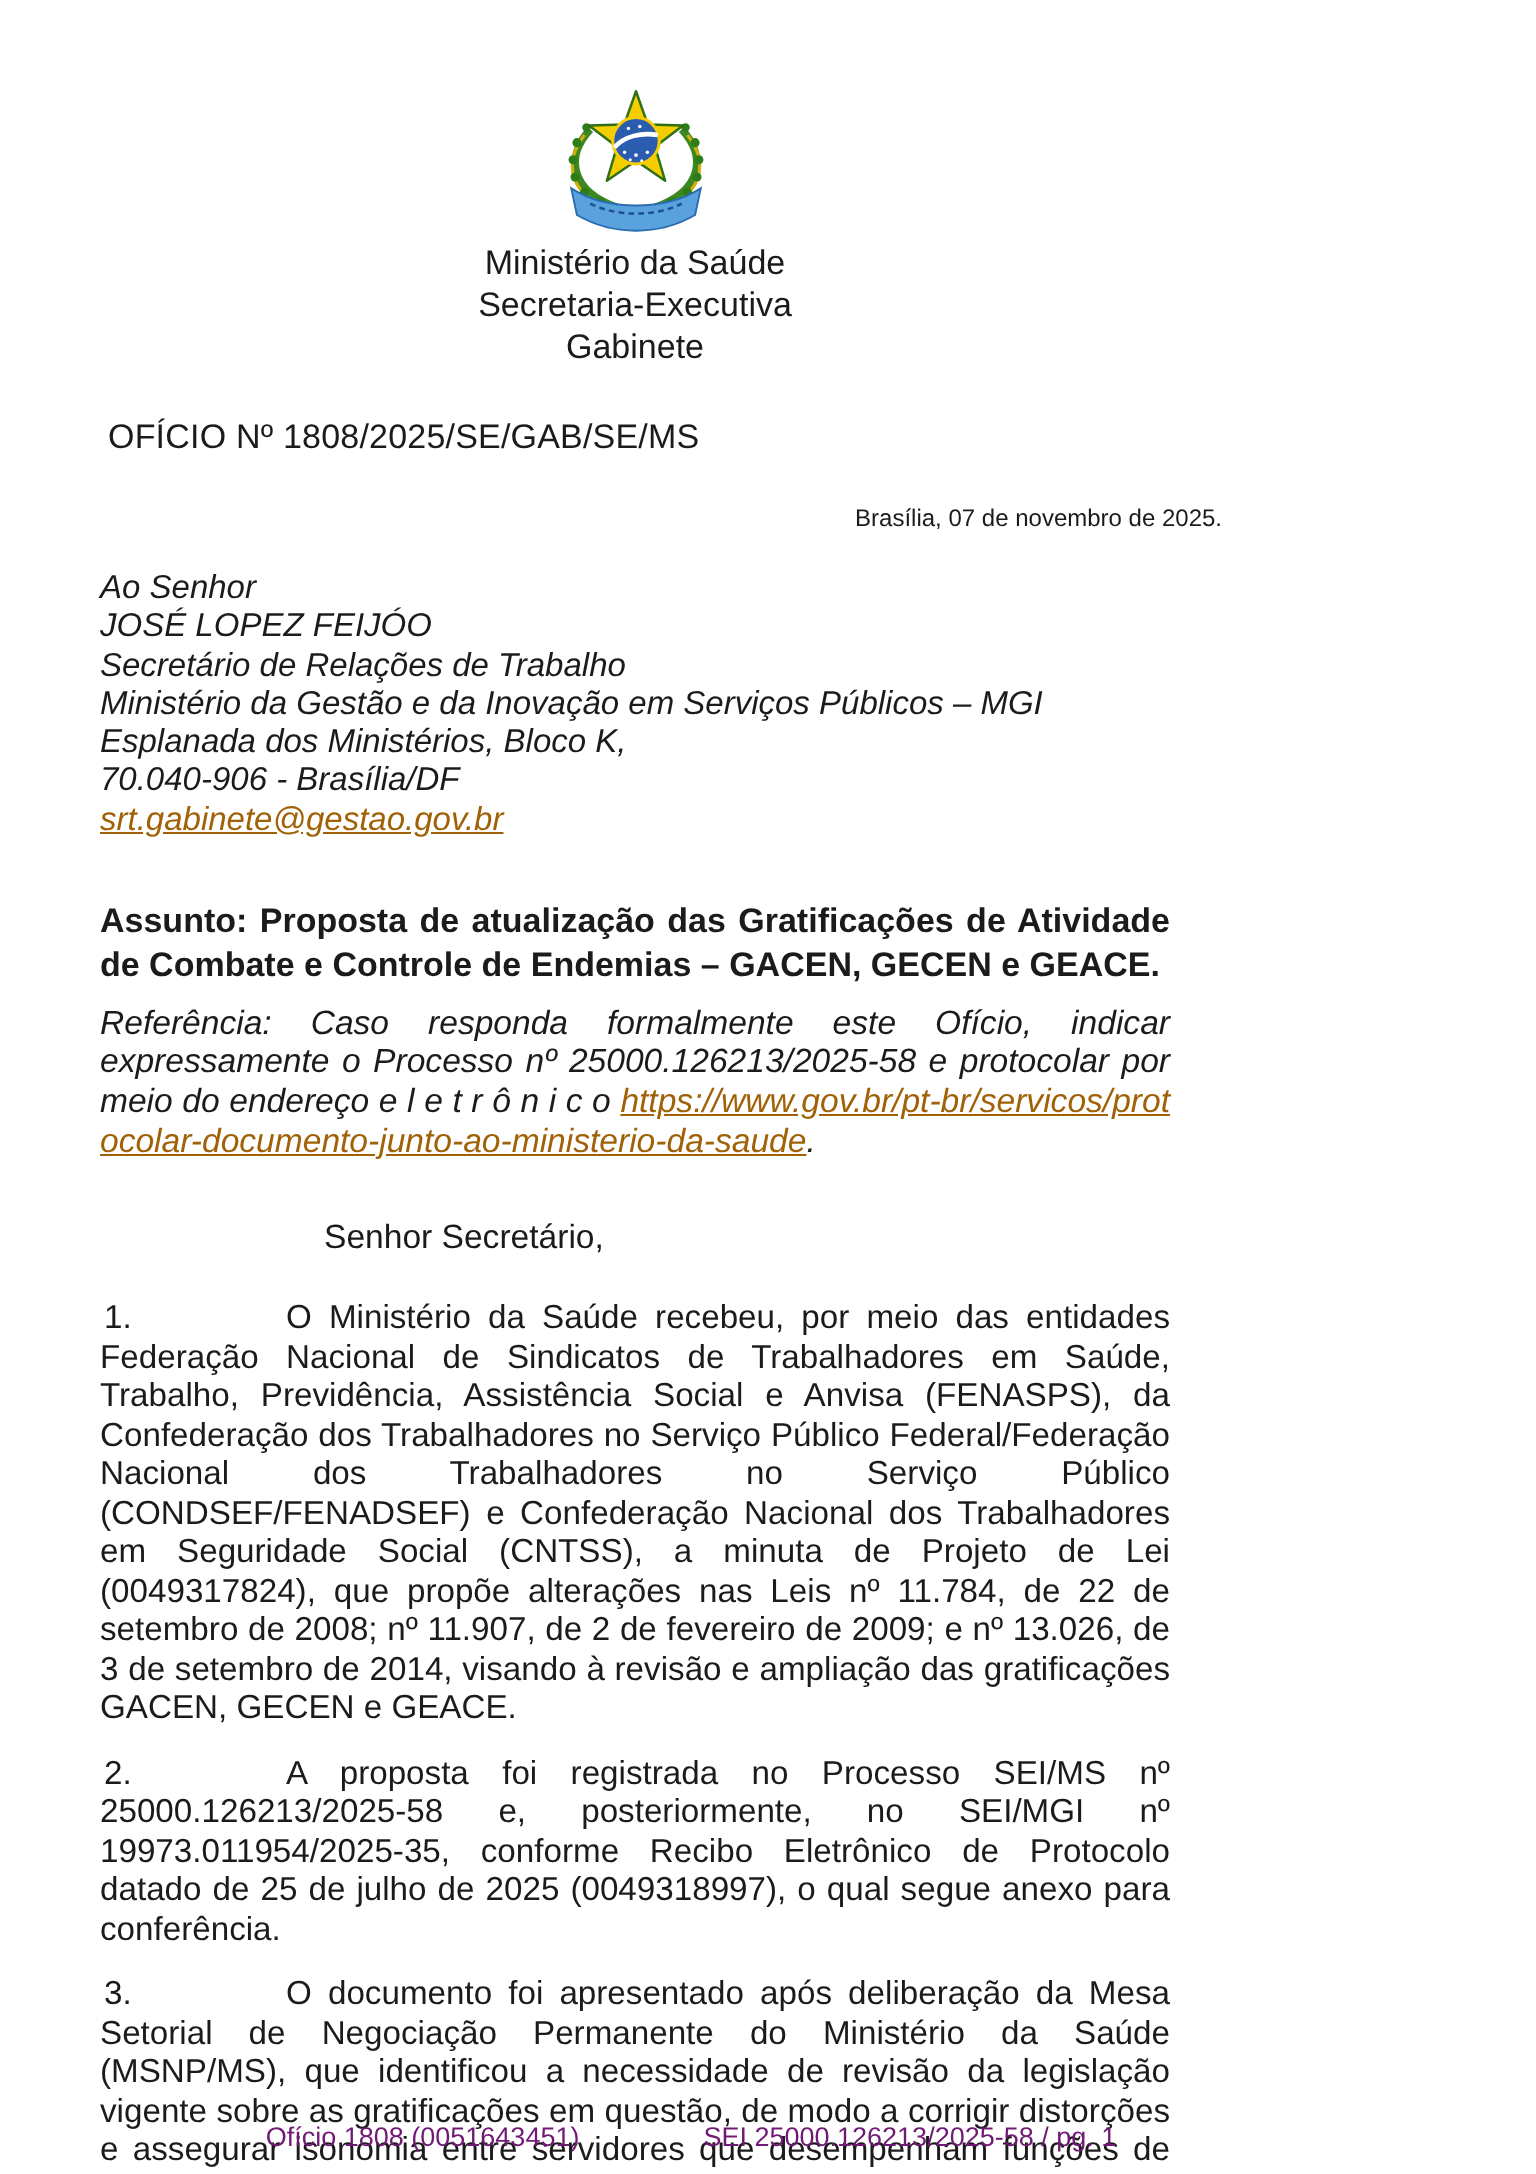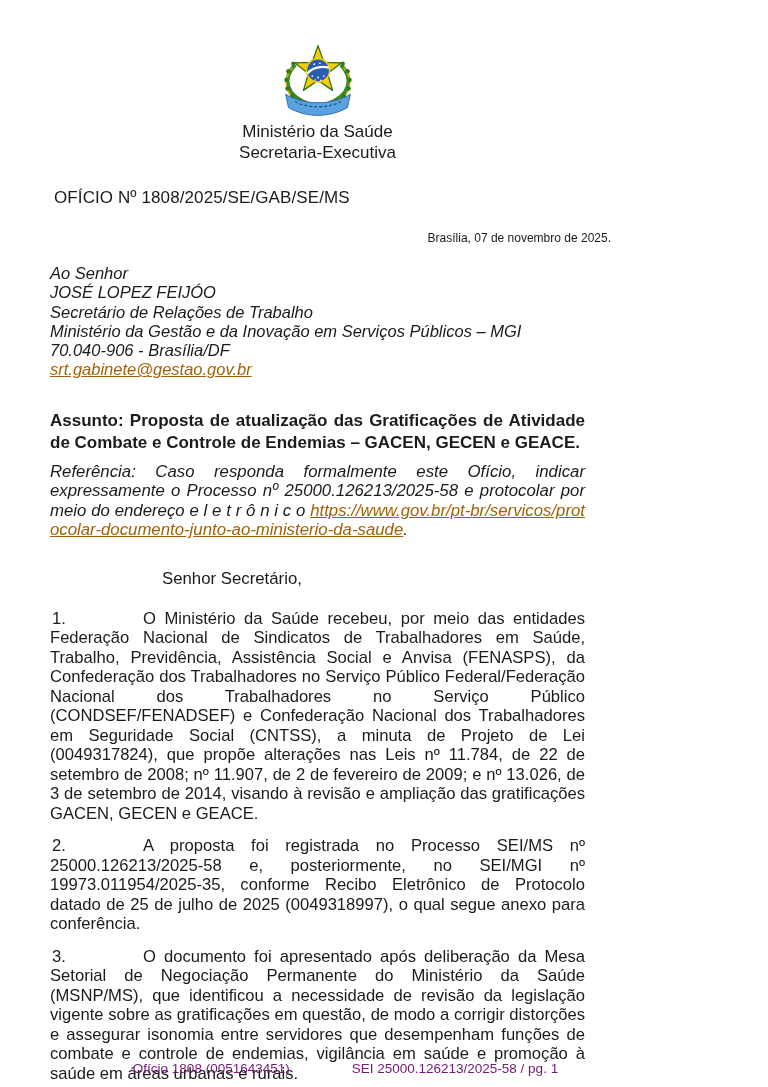--- a/index.html
+++ b/index.html
@@ -74,32 +74,34 @@
           <circle cx="44" cy="40" r="0.9"></circle>
             <circle cx="50" cy="41.5" r="1"></circle>
             <circle cx="56" cy="40" r="0.9"></circle>
           <circle cx="47" cy="44" r="0.8"></circle>
             <circle cx="53" cy="44.5" r="0.8"></circle>
         </g>
       </svg>
       <div class="org-block">
         <div>Ministério da Saúde</div>
         <div>Secretaria-Executiva</div>
+        <div>Gabinete</div>
       </div>
     </div>
 
     <div class="oficio">OFÍCIO Nº 1808/2025/SE/GAB/SE/MS</div>
 
     <div class="dateline">Brasília, 07 de novembro de 2025.</div>
 
     <div class="addressee">
       <div>Ao Senhor</div>
       <div>JOSÉ LOPEZ FEIJÓO</div>
       <div>Secretário de Relações de Trabalho</div>
       <div>Ministério da Gestão e da Inovação em Serviços Públicos – MGI</div>
+      <div>Esplanada dos Ministérios, Bloco K,</div>
       <div>70.040-906 - Brasília/DF</div>
       <div><a class="lnk">srt.gabinete@gestao.gov.br</a></div>
     </div>
 
     <div class="subject">Assunto: Proposta de atualização das Gratificações de Atividade de Combate e Controle de Endemias – GACEN, GECEN e GEACE.</div>
 
     <div class="reference"><span>Referência: Caso responda formalmente este Ofício, indicar expressamente o Processo nº 25000.126213/2025-58 e protocolar por meio do endereço e l e t r ô n i c o </span><a class="lnk">https://www.gov.br/pt-br/servicos/protocolar-documento-junto-ao-ministerio-da-saude</a><span>.</span></div>
 
     <div class="salutation">Senhor Secretário,</div>
 

